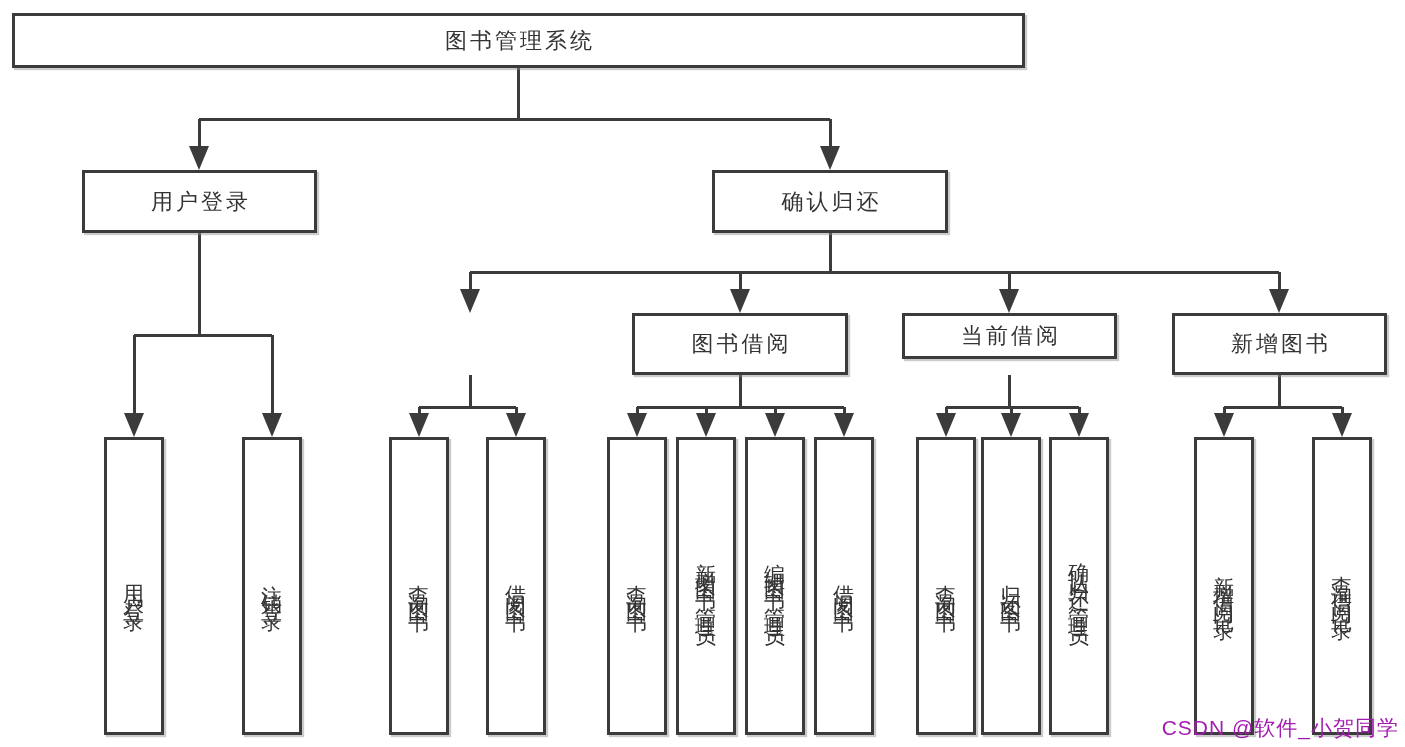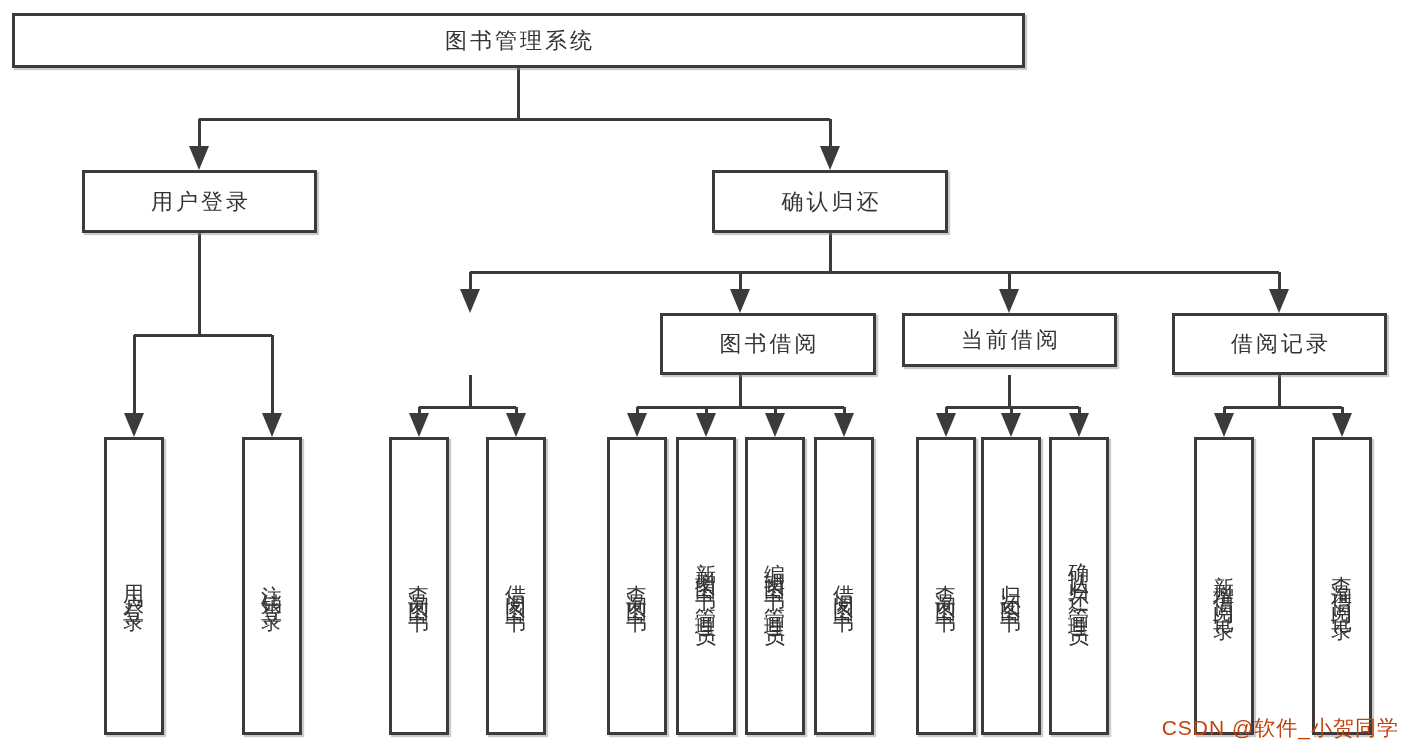--- a/index.html
+++ b/index.html
@@ -42,21 +42,21 @@
     line-height: 1;
     color: #333333;
   }
   .watermark {
     position: absolute;
     z-index: 3;
     top: 714px;
     right: 6px;
     font-size: 21px;
     letter-spacing: 1px;
-    color: #c2410c;
+    color: #a21caf;
     white-space: nowrap;
   }
 </style>
 </head>
 <body>
 
 <div class="canvas">
 
   <svg class="wires" width="1405" height="747" viewBox="0 0 1405 747">
     <g stroke="#3b3b3b" stroke-width="3" fill="none" shape-rendering="crispEdges">
@@ -102,28 +102,28 @@
     <span class="label">图书管理系统</span>
   </div>
 
   <div class="box" style="left:82px;top:170px;width:235px;height:63px">
     <span class="label">用户登录</span>
   </div>
   <div class="box" style="left:712px;top:170px;width:236px;height:63px">
     <span class="label">确认归还</span>
   </div>
 
-  <div class="box" style="left:660px;top:313px;width:216px;height:62px">
+  <div class="box" style="left:632px;top:313px;width:216px;height:62px">
     <span class="label">图书借阅</span>
   </div>
-  <div class="box" style="left:902px;top:313px;width:215px;height:54px">
+  <div class="box" style="left:902px;top:313px;width:215px;height:46px">
     <span class="label">当前借阅</span>
   </div>
   <div class="box" style="left:1172px;top:313px;width:215px;height:62px">
-    <span class="label">借阅记录</span>
+    <span class="label">新增图书</span>
   </div>
 
   <div class="box leaf" style="left:104px;top:437px;width:60px;height:298px">
     <span class="vlabel">用户登录</span>
   </div>
   <div class="box leaf" style="left:242px;top:437px;width:60px;height:298px">
     <span class="vlabel">注销登录</span>
   </div>
 
   <div class="box leaf" style="left:389px;top:437px;width:60px;height:298px">

